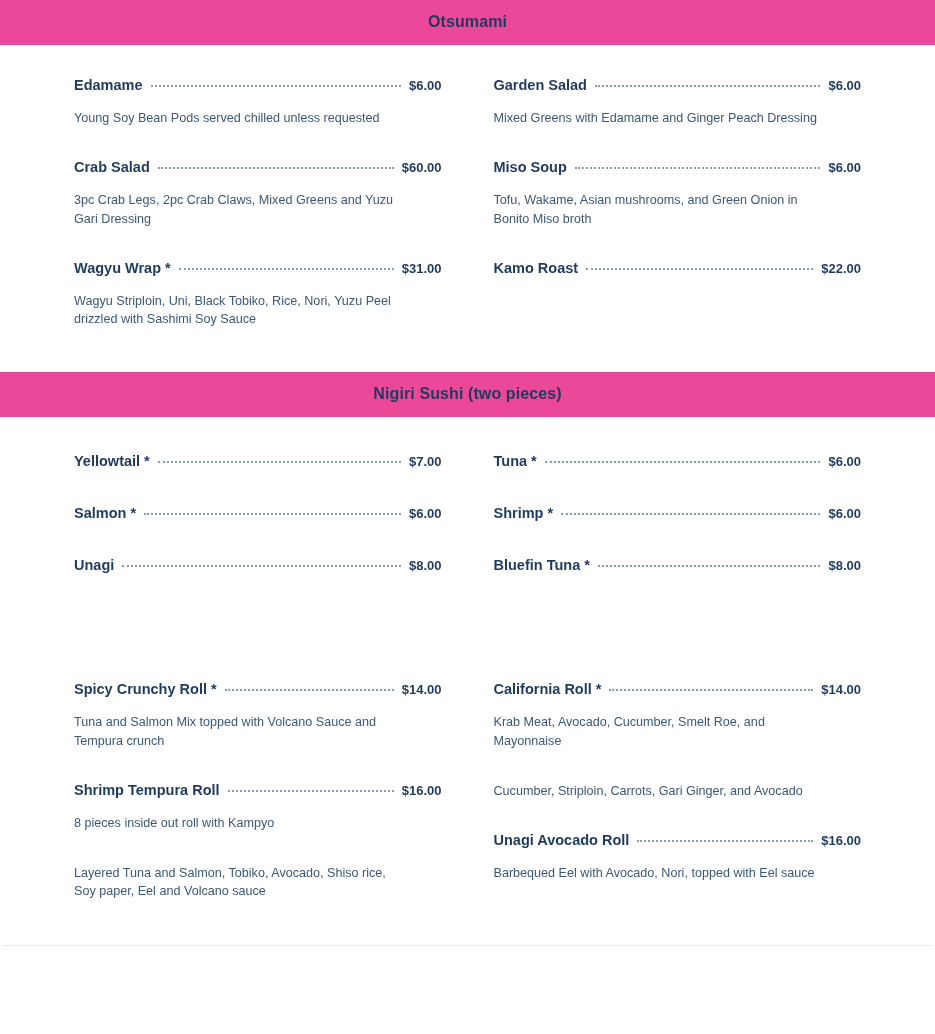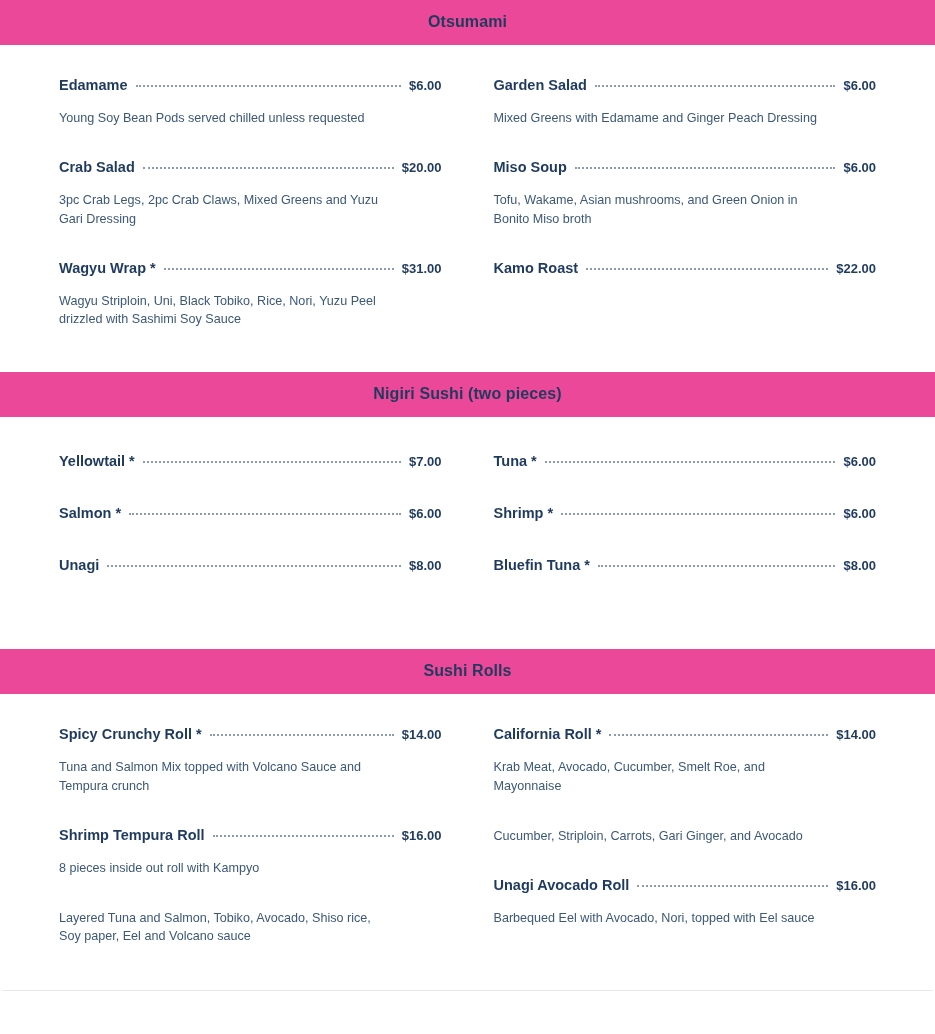--- a/index.html
+++ b/index.html
@@ -25,21 +25,21 @@
     color: #1f3a5f;
     font-size: 16px;
     font-weight: bold;
     text-align: center;
     padding: 13px 0 14px 0;
     letter-spacing: 0.1px;
   }
   .section-body {
     display: flex;
     flex-wrap: wrap;
-    padding: 0 33px;
+    padding: 0 48px;
   }
   .col {
     width: 50%;
     padding: 0 26px;
   }
   .item {
     margin-top: 32px;
   }
   .item.compact {
     margin-top: 36px;
@@ -105,21 +105,21 @@
             <span class="item-name">Edamame</span>
             <span class="dots"></span>
             <span class="item-price">$6.00</span>
           </div>
           <div class="item-desc">Young Soy Bean Pods served chilled unless requested</div>
         </div>
         <div class="item">
           <div class="item-line">
             <span class="item-name">Crab Salad</span>
             <span class="dots"></span>
-            <span class="item-price">$20.00</span>
+            <span class="item-price">$60.00</span>
           </div>
           <div class="item-desc">3pc Crab Legs, 2pc Crab Claws, Mixed Greens and Yuzu Gari Dressing</div>
         </div>
         <div class="item">
           <div class="item-line">
             <span class="item-name">Wagyu Wrap *</span>
             <span class="dots"></span>
             <span class="item-price">$31.00</span>
           </div>
           <div class="item-desc">Wagyu Striploin, Uni, Black Tobiko, Rice, Nori, Yuzu Peel drizzled with Sashimi Soy Sauce</div>
@@ -204,21 +204,20 @@
           </div>
         </div>
       </div>
     </div>
   </div>
 
   <div class="spacer-gap"></div>
   <div class="spacer-gap"></div>
 
   <div class="section">
-    <div class="section-header">Sushi Rolls</div>
     <div class="section-body">
       <div class="col">
         <div class="item">
           <div class="item-line">
             <span class="item-name">Spicy Crunchy Roll *</span>
             <span class="dots"></span>
             <span class="item-price">$14.00</span>
           </div>
           <div class="item-desc">Tuna and Salmon Mix topped with Volcano Sauce and Tempura crunch</div>
         </div>

